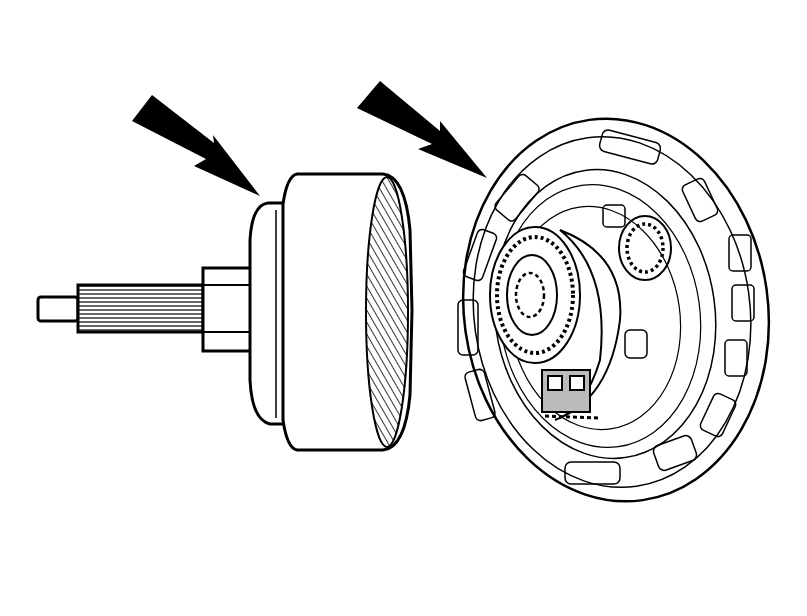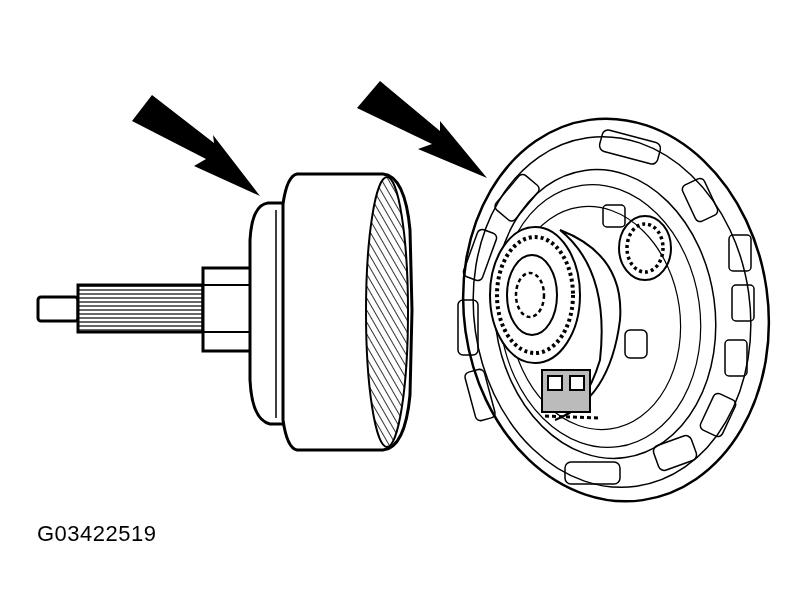--- a/index.html
+++ b/index.html
@@ -93,14 +93,13 @@
 
       <g stroke-width="2">
         <rect x="542" y="370" width="48" height="42" fill="#bbb"></rect>
         <rect x="548" y="376" width="14" height="14" fill="#fff"></rect>
         <rect x="570" y="376" width="14" height="14" fill="#fff"></rect>
         <path d="M 545,416 L 600,418" stroke-width="3" stroke-dasharray="4 3"></path>
       </g>
     </g>
   </svg>
 
-  <div class="caption">G03422519</div>
 </div>
 
 </body></html>

